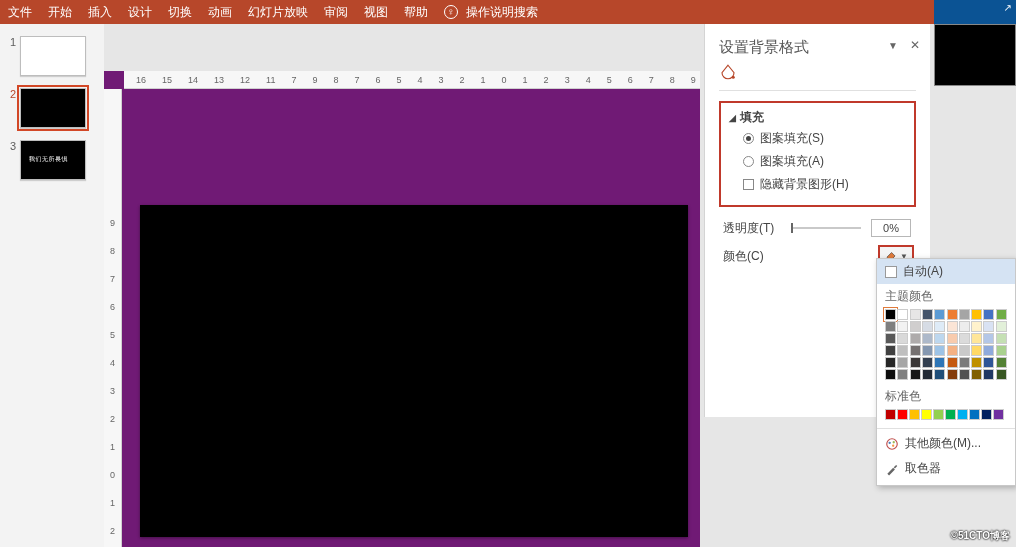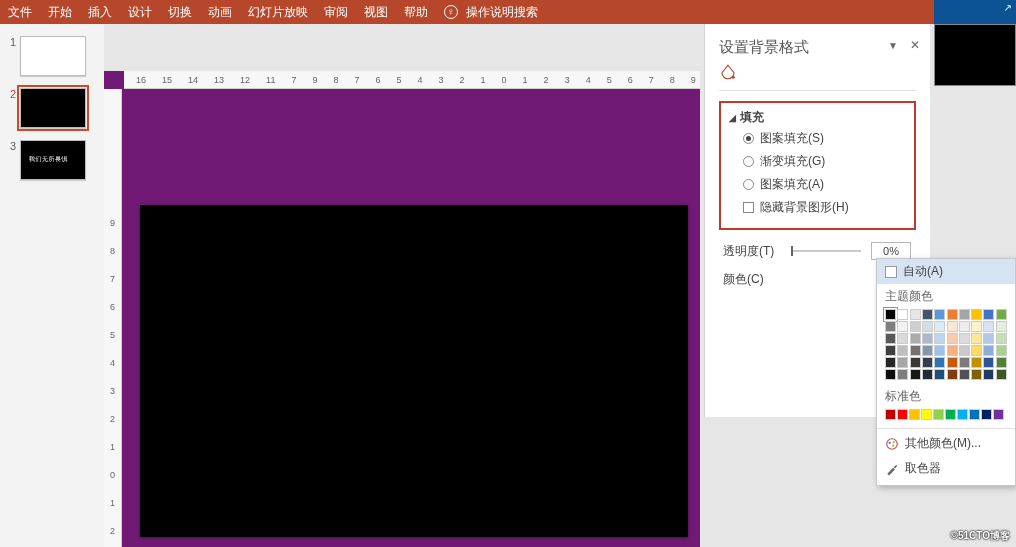--- a/index.html
+++ b/index.html
@@ -183,24 +183,20 @@
   <div class="pane-sep"></div>
 
   <div class="fill-box">
     <div class="fill-head">
       <span class="caret">◢</span>
       <span>填充</span>
     </div>
     <div class="opt">
       <span class="radio checked"></span>
       <span>图案填充(S)</span>
-    </div>
-    <div class="opt">
-      <span class="radio"></span>
-      <span>渐变填充(G)</span>
     </div>
     <div class="opt">
       <span class="radio"></span>
       <span>图案填充(A)</span>
     </div>
     <div class="opt">
       <span class="cb"></span>
       <span>隐藏背景图形(H)</span>
     </div>
   </div>

